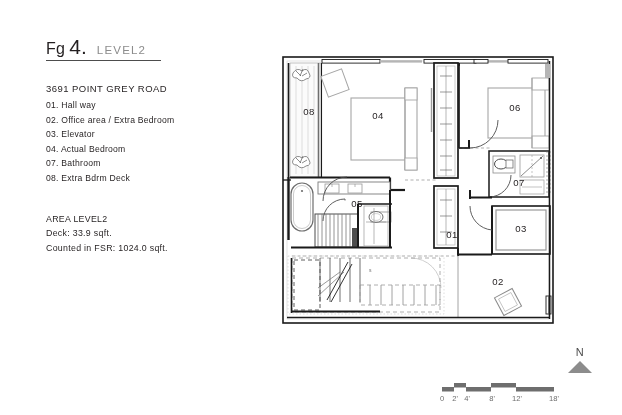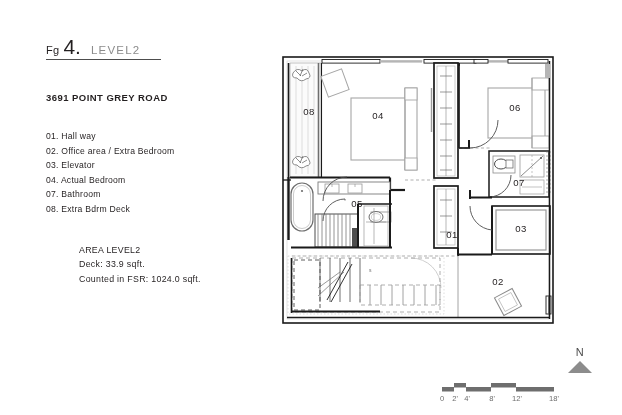--- a/index.html
+++ b/index.html
@@ -25,63 +25,61 @@
   }
 
   #figure-title-row {
     display: flex;
     align-items: baseline;
     border-bottom: 1px solid #4d4d4d;
     padding-bottom: 2px;
     width: 115px;
   }
   #figure-prefix {
-    font-size: 11px;
+    font-size: 16px;
     letter-spacing: .3px;
     color: #231f20;
   }
   #figure-number {
     font-size: 21px;
     margin-left: 4px;
     color: #231f20;
     line-height: 1;
   }
   #figure-level {
     font-size: 11.5px;
     letter-spacing: 1.2px;
     color: #8c8c8c;
     margin-left: 10px;
   }
 
   #project-address {
-    margin-top: 32px;
+    margin-top: 22px;
     font-size: 9.5px;
     letter-spacing: .45px;
     color: #231f20;
-    font-weight: bold;
   }
 
   #room-legend {
-    margin-top: 26px;
+    margin-top: 4px;
     list-style: none;
     padding: 0;
   }
   #room-legend li {
     font-size: 8.6px;
     letter-spacing: .25px;
     line-height: 14.6px;
     color: #231f20;
     white-space: nowrap;
   }
   .legend-num { display: inline; }
   .legend-label { display: inline; }
 
   #area-block {
     margin-top: 26px;
-    margin-left: 33px;
   }
   #area-block div {
     font-size: 8.8px;
     letter-spacing: .3px;
     line-height: 14.6px;
     color: #231f20;
   }
 
   
   #plan-drawing {

